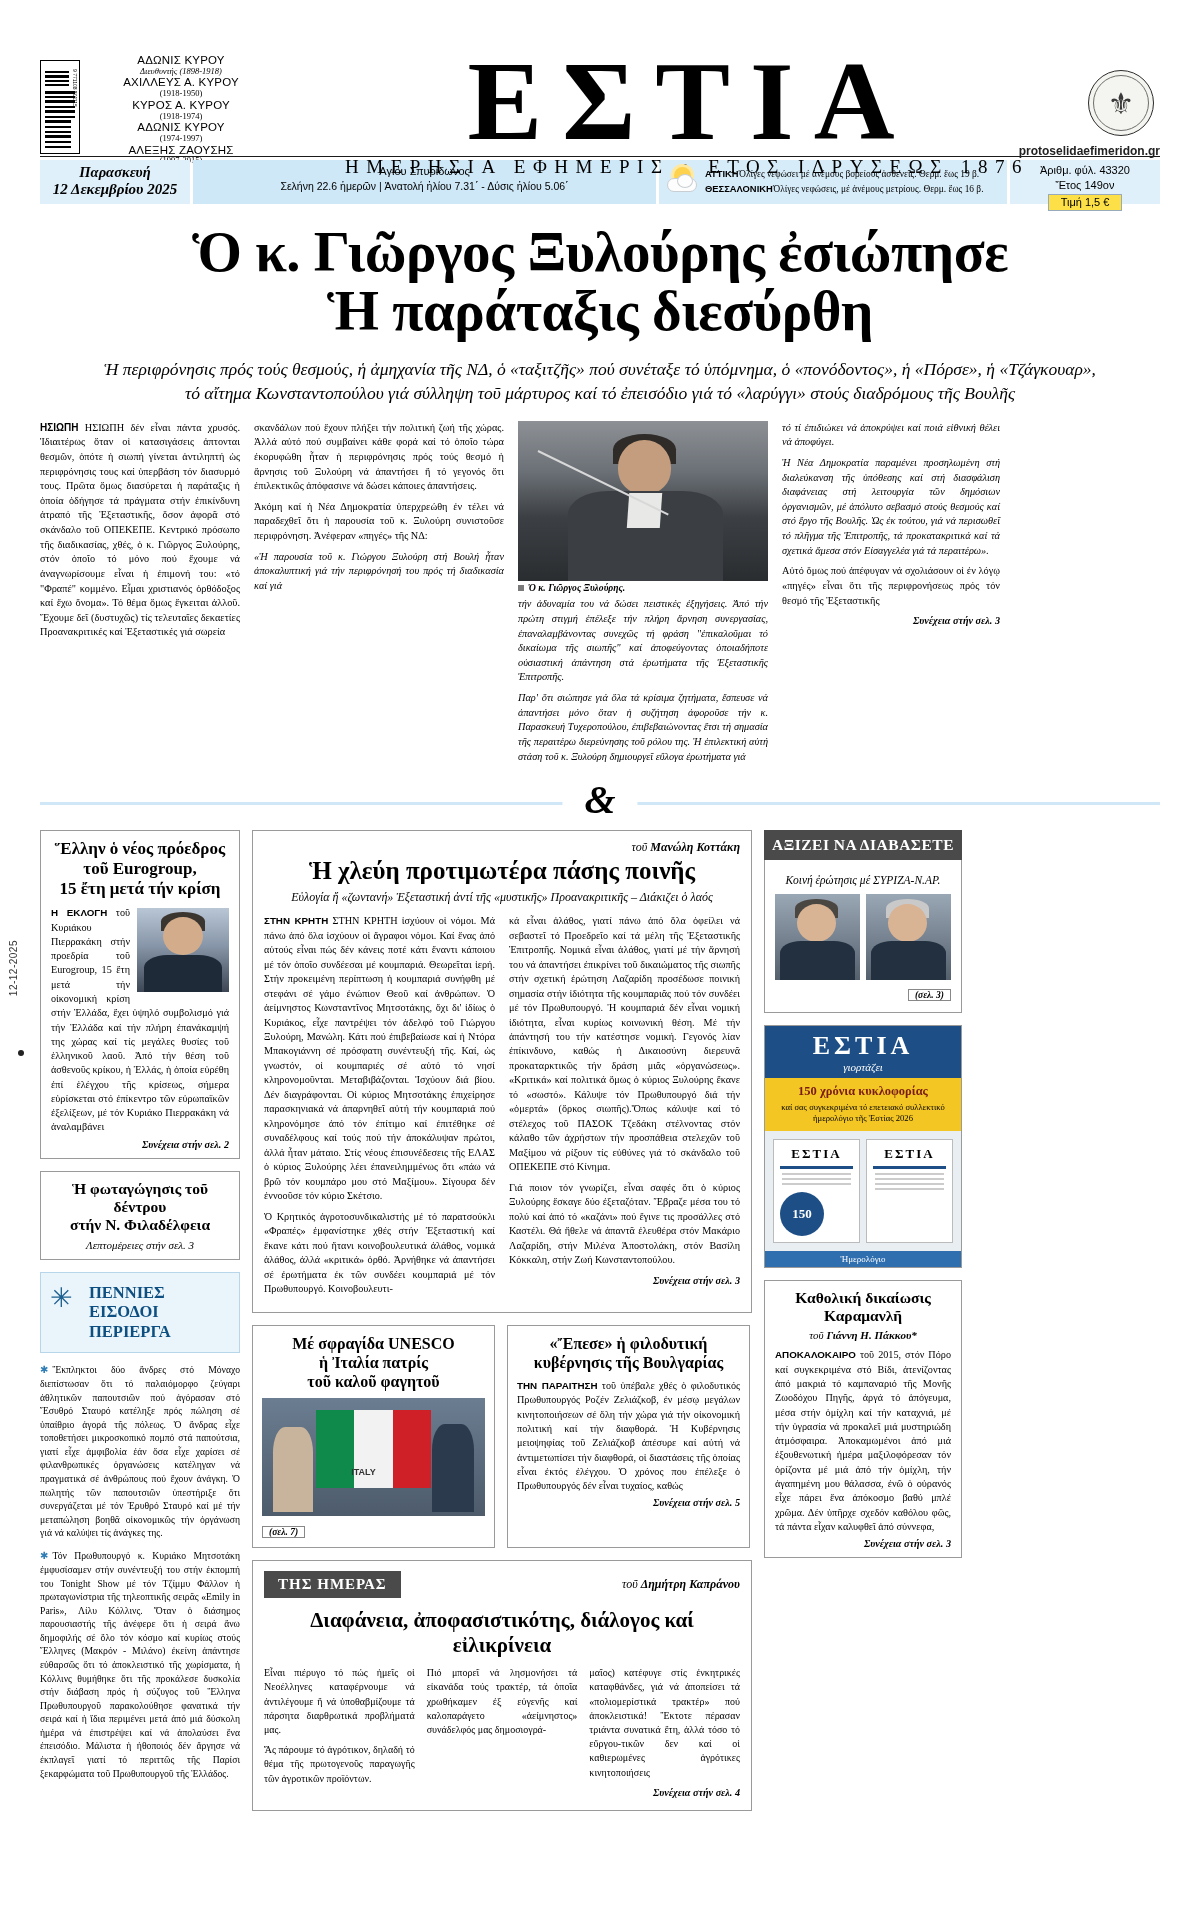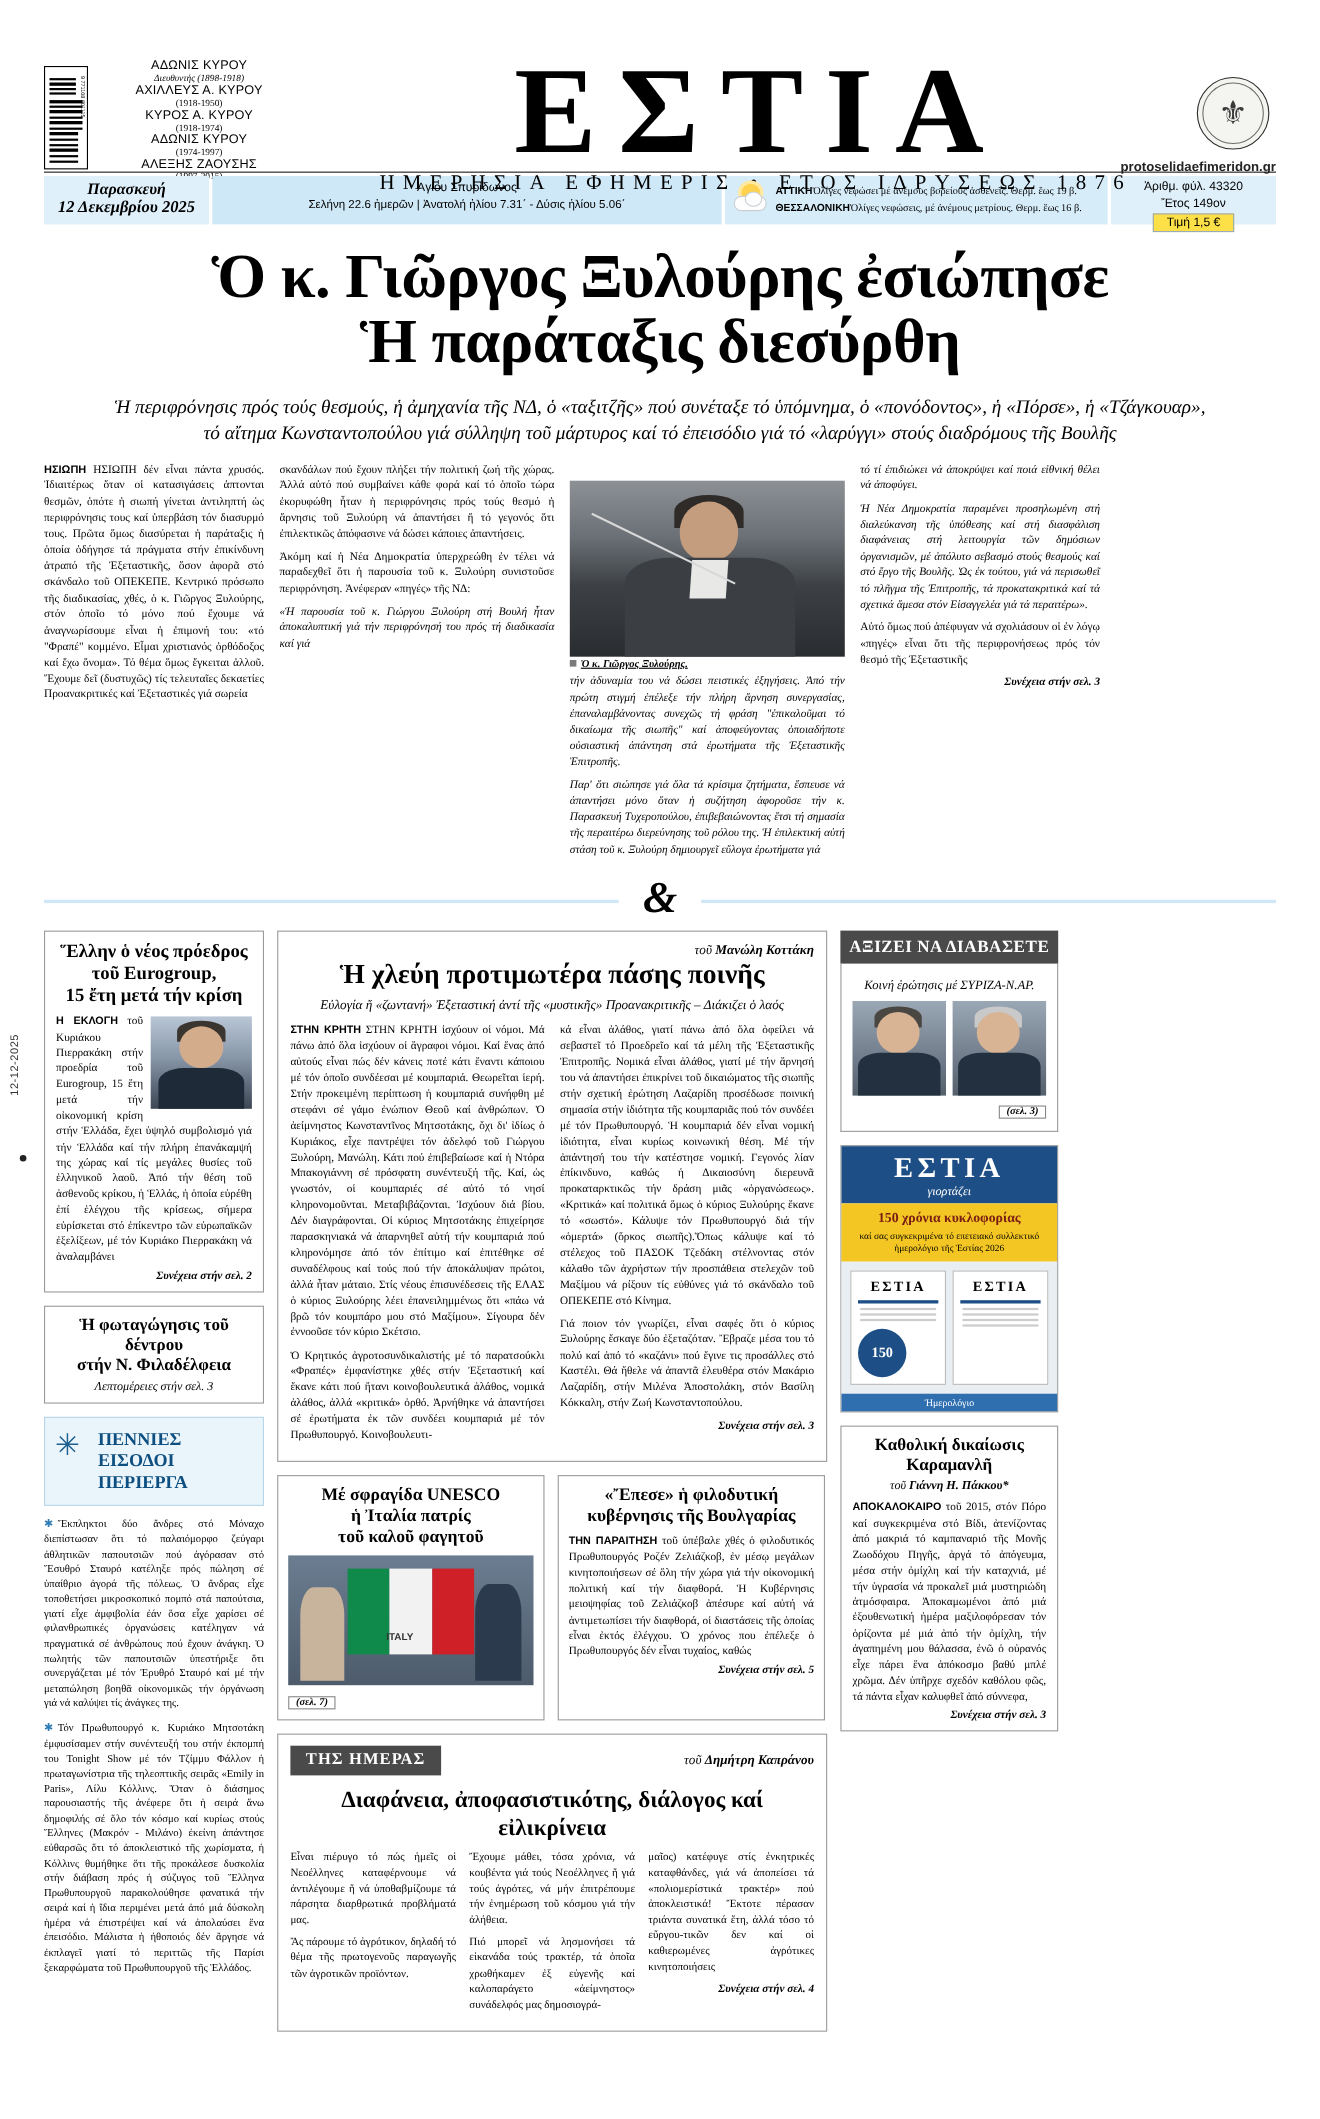--- a/index.html
+++ b/index.html
@@ -118,21 +118,21 @@
   
   .toparea { display:flex; gap:14px; margin-top:16px; }
   .tcol { font-size:10.3px; line-height:1.42; text-align:justify; }
   .tcol p { margin:0 0 6px; }
   .tcol .lead { font-weight:bold; font-family:"Liberation Sans", sans-serif; font-size:10px; }
   .tcol .it { font-style:italic; }
   .c1 { width:200px; }
   .c2 { width:250px; }
   .c3 { width:250px; }
   .c4 { width:218px; }
-  .photo-wrap { margin:16px 0 3px;text-decoration:underline; }
+  .photo-wrap { margin:0 0 3px; }
   .photo {
     width:100%; height:160px; background:#514f4d; position:relative; overflow:hidden;
   }
   .photo.p-xyl {
     background:
       radial-gradient(circle at 46% 30%, #c9a98e 0 7%, rgba(201,169,142,0) 8%),
       linear-gradient(180deg,#8d9196 0%,#6b7076 32%,#3c4044 60%,#2a2d30 100%);
   }
   .photo .head {
     position:absolute; left:40%; top:12%; width:21%; height:34%; border-radius:50% 50% 45% 45%;
@@ -567,21 +567,20 @@
             <b>Δημήτρη Καπράνου</b>
           </div>
         </div>
         <div class="imeras-title">Διαφάνεια, ἀποφασιστικότης, διάλογος καί εἰλικρίνεια</div>
         <div class="imeras-cols">
           <div class="ic">
             <p>Εἶναι πιέρυγο τό πώς ἡμεῖς οἱ Νεοέλληνες καταφέρνουμε νά ἀντιλέγουμε ἤ νά ὑποθαβμίζουμε τά πάρσητα διαρθρωτικά προβλήματά μας.</p>
             <p>Ἄς πάρουμε τό ἀγρότικον, δηλαδή τό θέμα τῆς πρωτογενοῦς παραγωγῆς τῶν ἀγροτικῶν προϊόντων.</p>
           </div>
           <div class="ic">
-            <p>Ἔχουμε μάθει, τόσα χρόνια, νά κουβέντα γιά τούς Νεοέλληνες ἤ γιά τούς ἀγρότες, νά μήν ἐπιτρέπουμε τήν ἐνημέρωση τοῦ κόσμου γιά τήν ἀλήθεια.</p>
             <p>Πιό μπορεῖ νά λησμονήσει τά εἰκανάδα τούς τρακτέρ, τά ὁποῖα χρωθήκαμεν ἐξ εὐγενῆς καί καλοπαράγετο «ἀείμνηστος» συνάδελφός μας δημοσιογρά-</p>
           </div>
           <div class="ic">
             <p>μαῖος) κατέφυγε στίς ἐνκητρικές καταφθάνδες, γιά νά ἀποπείσει τά «πολιομερίστικά τρακτέρ» πού ἀποκλειστικά! Ἔκτοτε πέρασαν τριάντα συνατικά ἔτη, ἀλλά τόσο τό εὔργου-τικῶν δεν καί οἱ καθιερωμένες ἀγρότικες κινητοποιήσεις</p>
             <div class="cont">Συνέχεια στήν σελ. 4</div>
           </div>
         </div>
       </div>
     </div>
 

